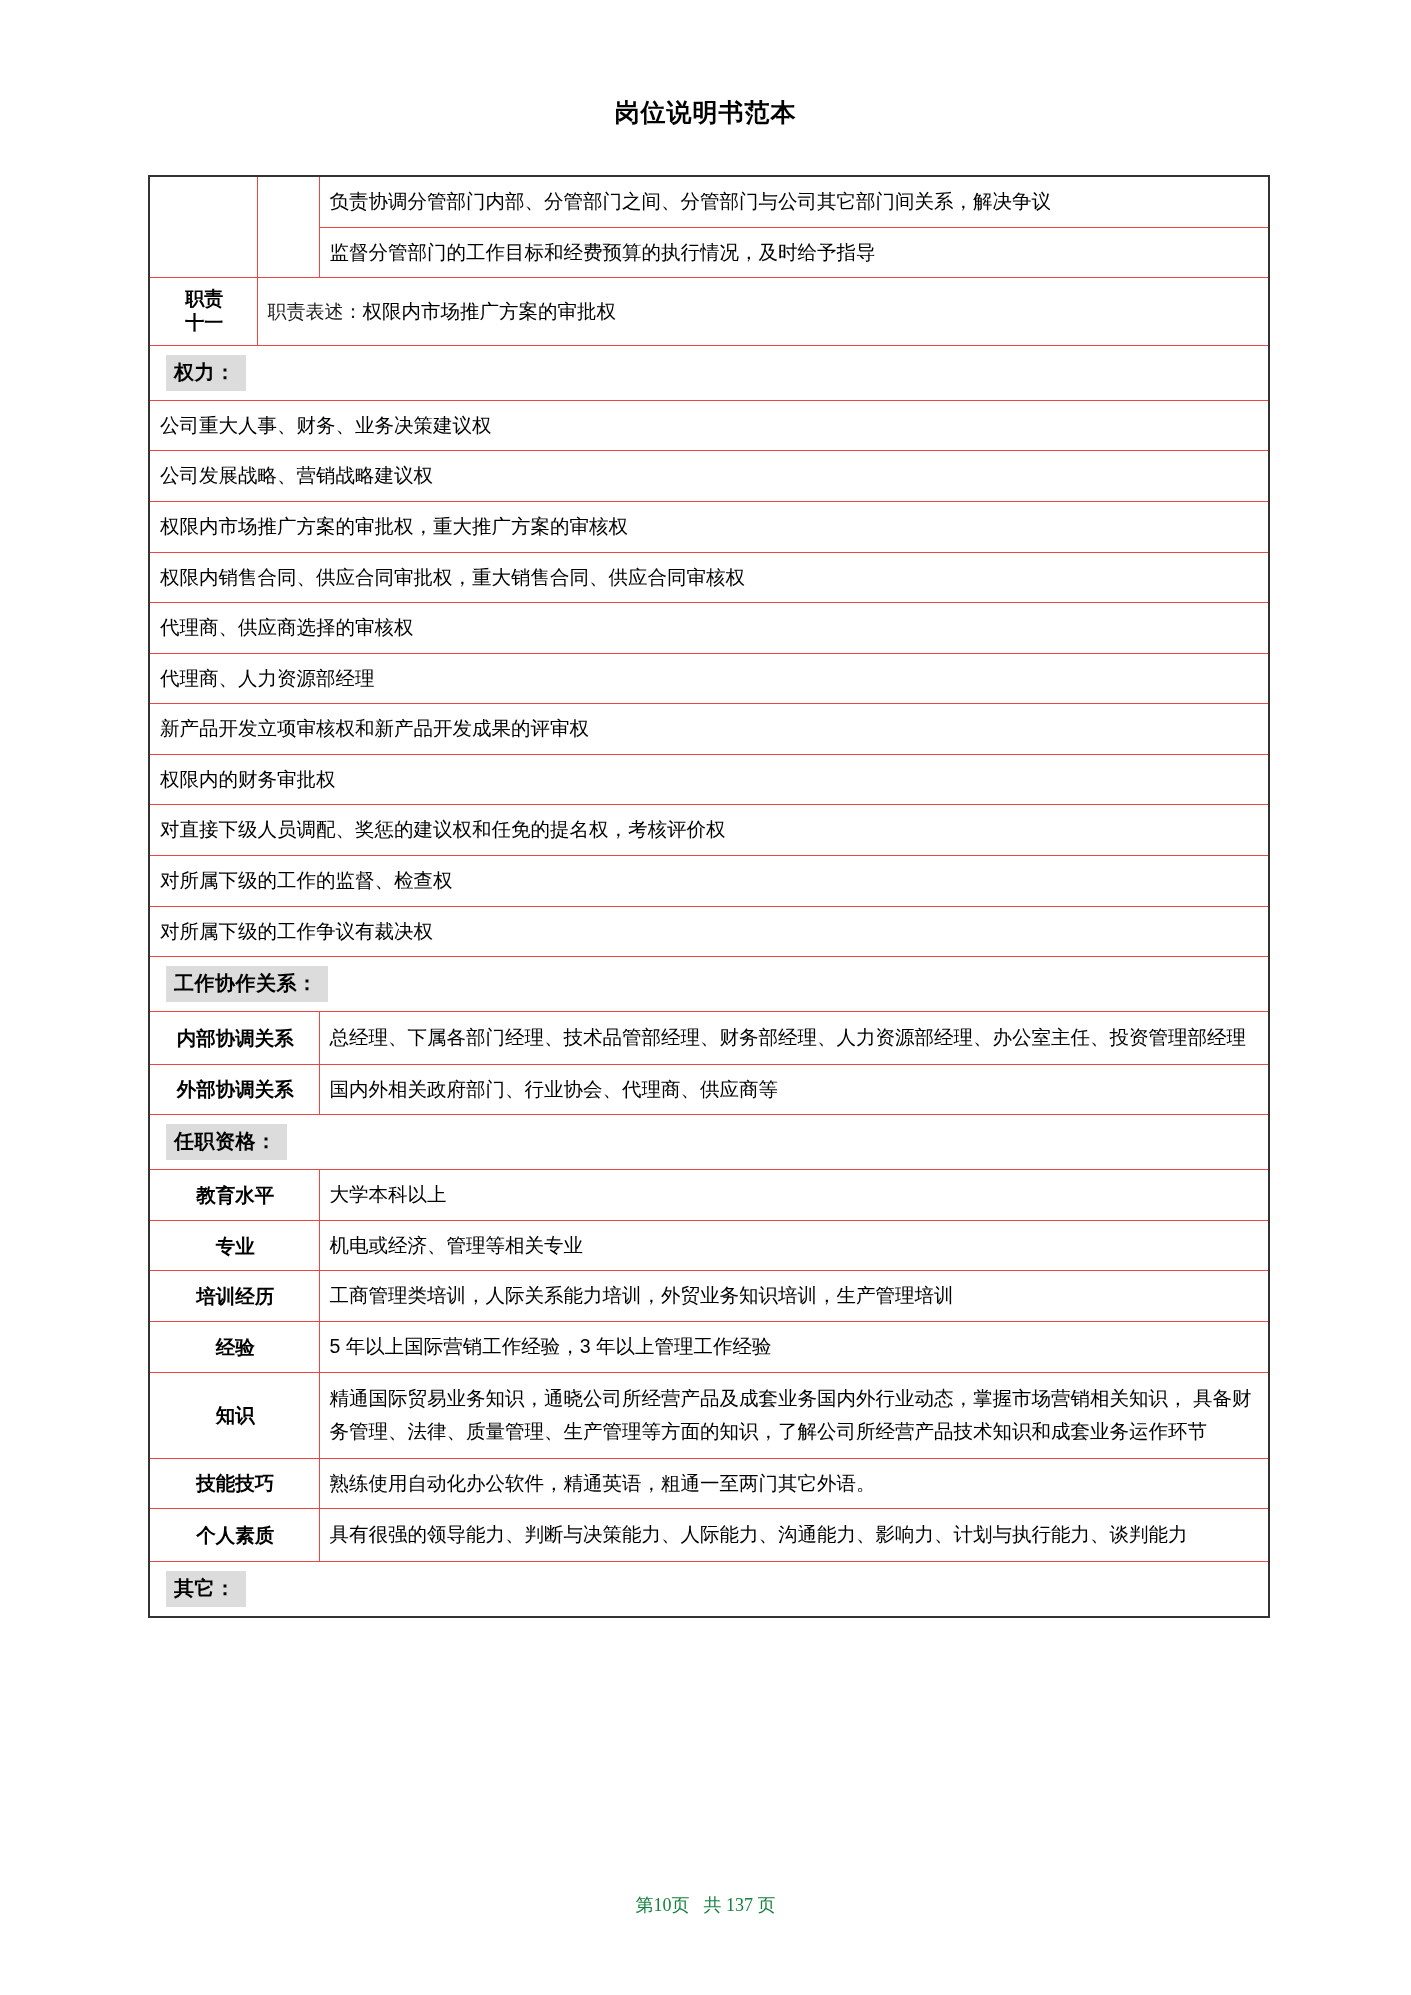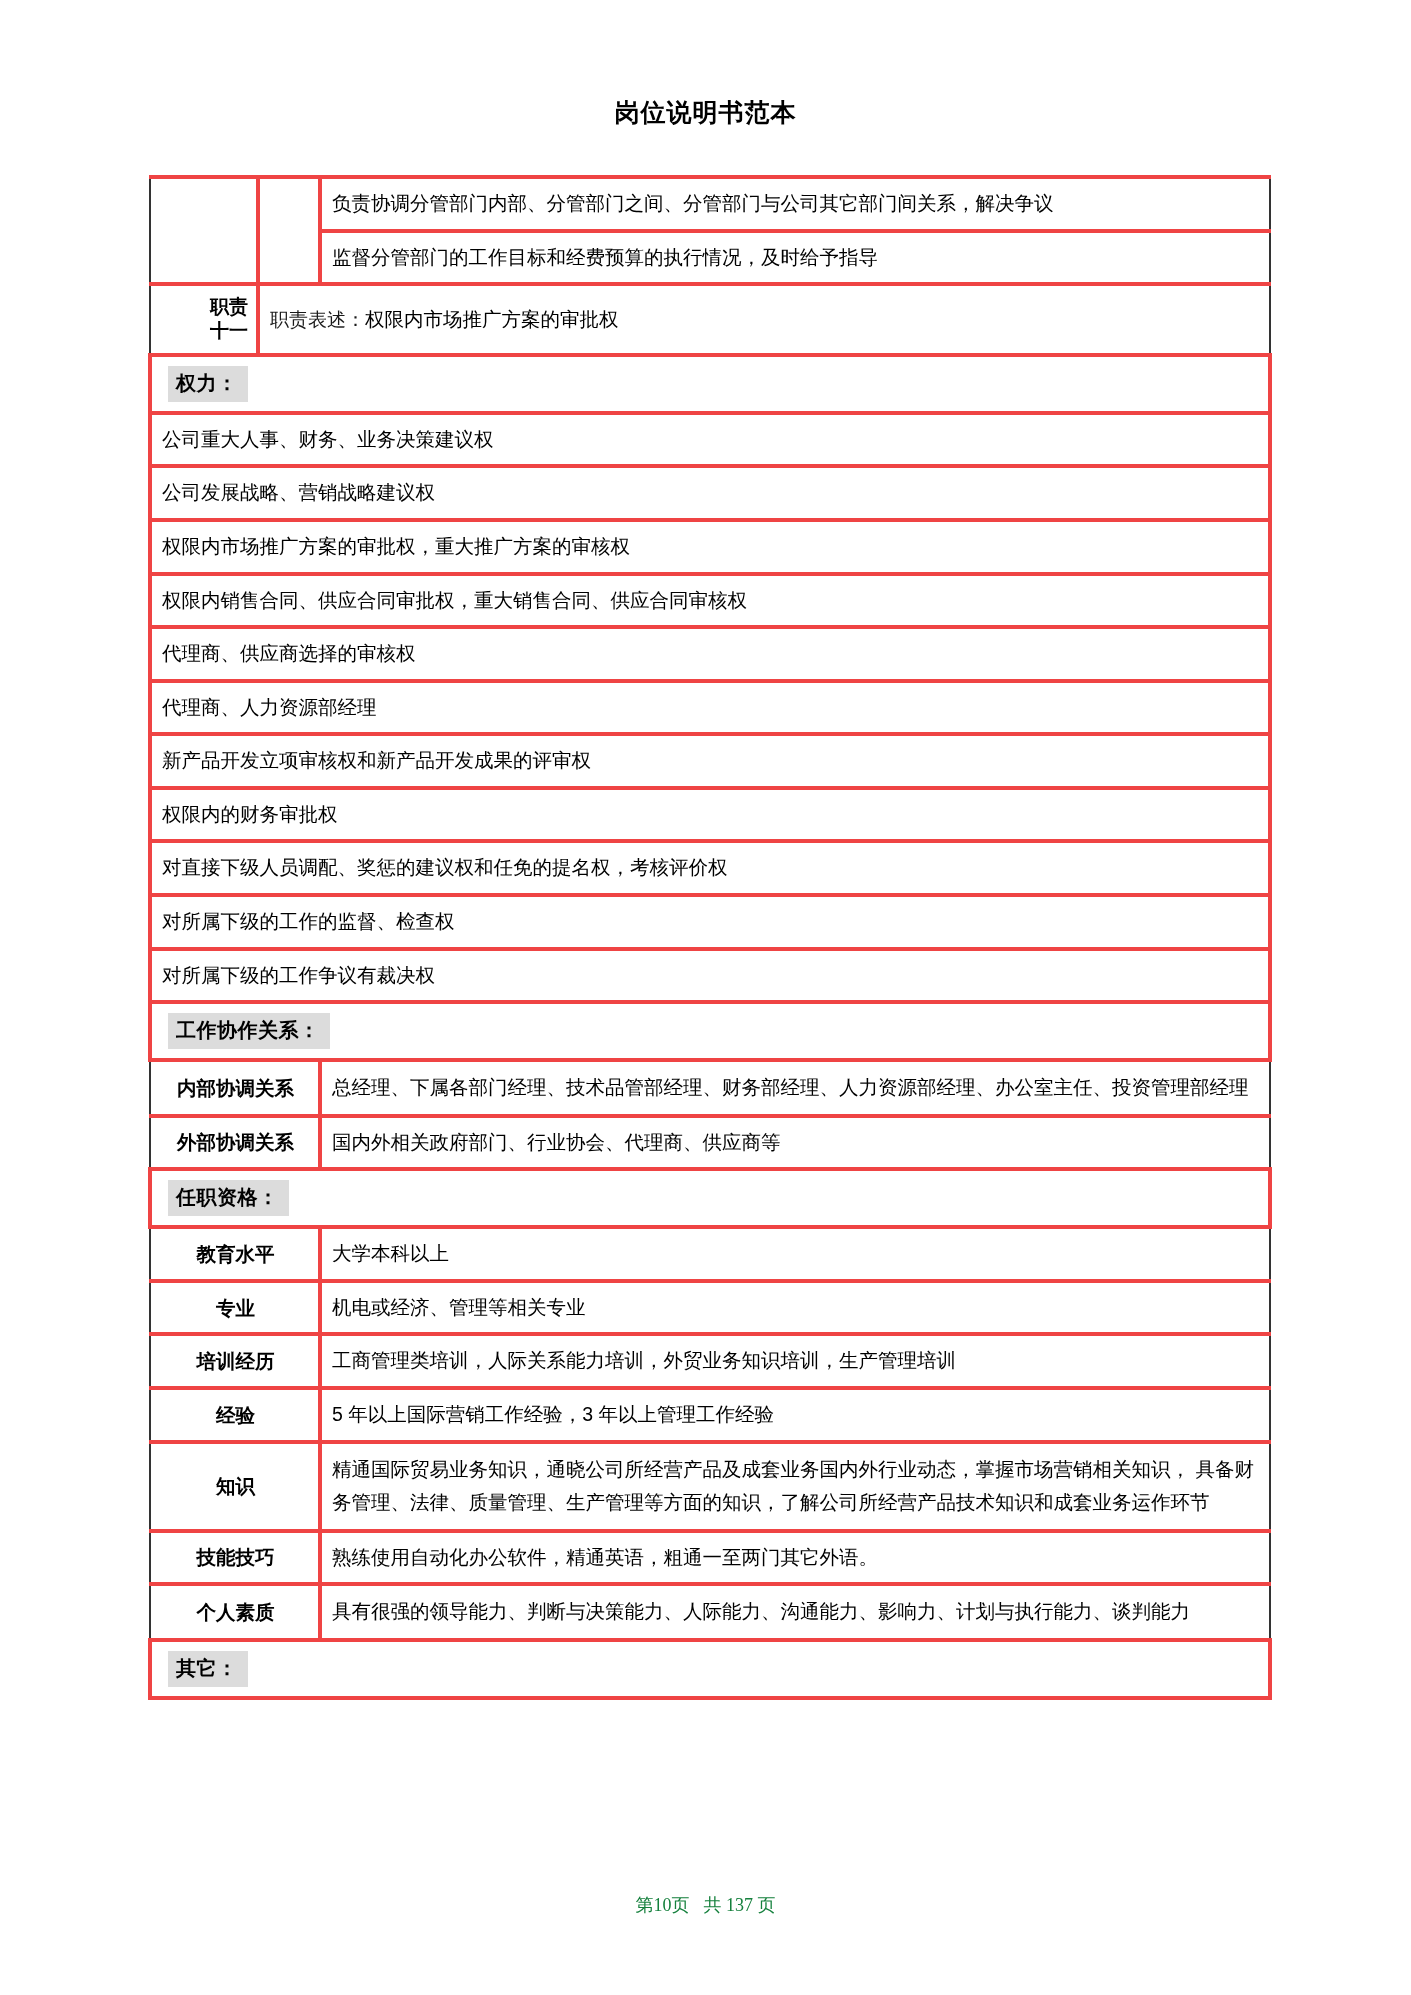--- a/index.html
+++ b/index.html
@@ -41,37 +41,37 @@
     width: 1120px;
   }
   table.jd {
     border-collapse: collapse;
     width: 1120px;
     table-layout: fixed;
     font-size: 19.5px;
     line-height: 1.55;
   }
   table.jd td {
-    border: 4px solid #ef4444;
+    border: 1px solid #ef4444;
     padding: 9px 8px 9px 10px;
     vertical-align: middle;
     word-break: break-all;
   }
   
   table.jd {
     border: 2px solid #333;
   }
   col.c1 { width: 108px; }
   col.c2 { width: 62px; }
   col.c3 { width: 950px; }
 
   .cell-blank { border-right-color: #8a8a8a; }
 
   .lbl-duty {
-    text-align: right;
+    text-align: center;
     font-weight: bold;
     font-size: 19px;
     line-height: 1.28;
     padding-left: 14px;
     vertical-align: middle;
   }
   .duty-desc-prefix {
     font-family: "Liberation Serif", serif;
     font-size: 19px;
     color: #1a1a1a;

